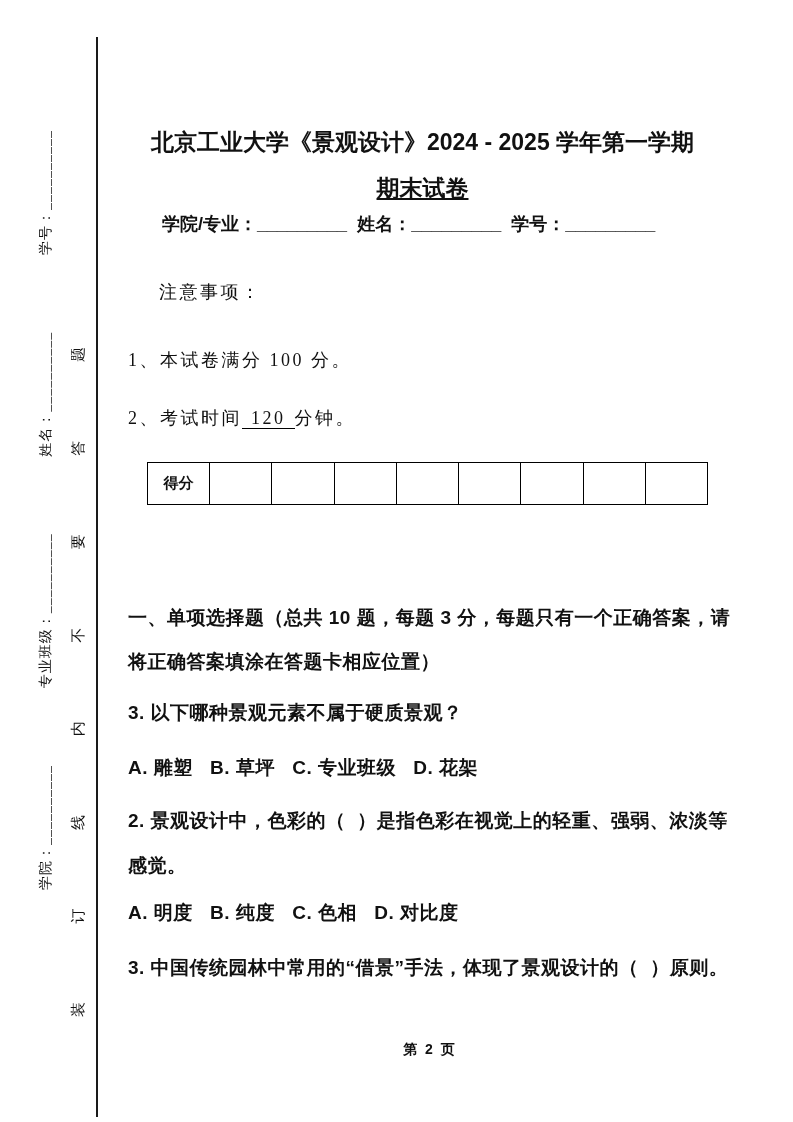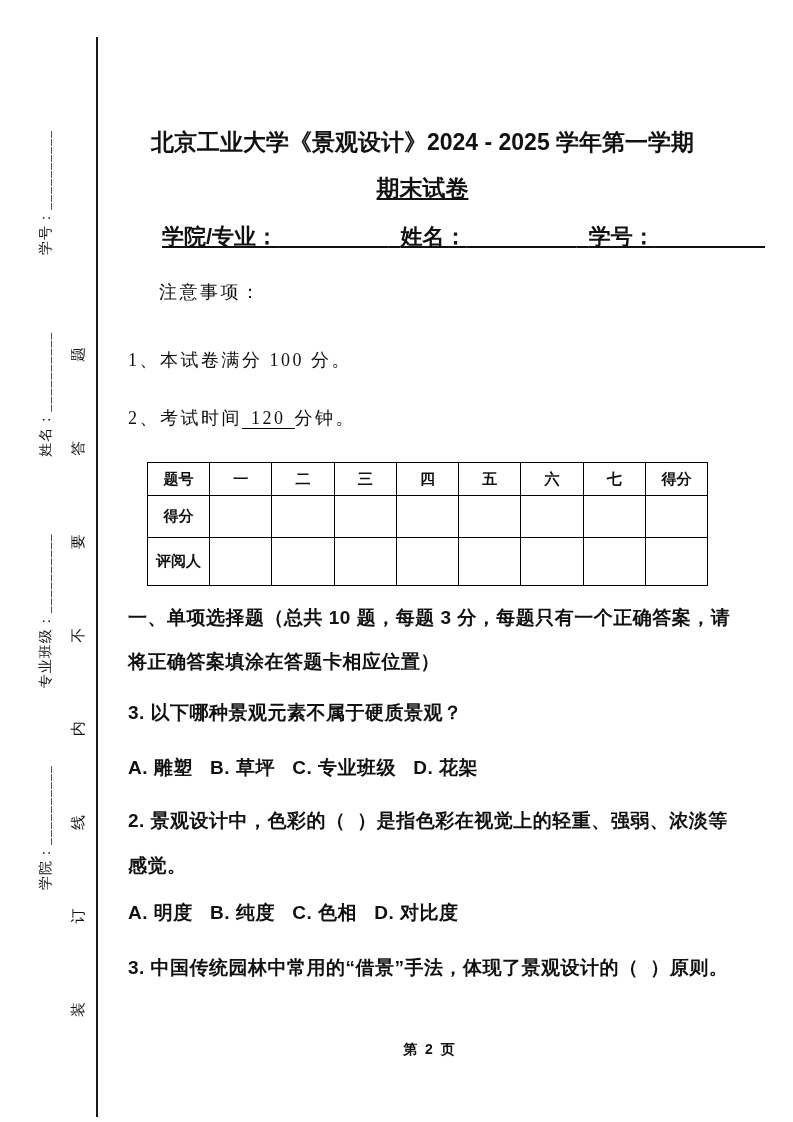--- a/index.html
+++ b/index.html
@@ -20,21 +20,21 @@
 
   .v-binding { width:670px; height:20px; left:-257px; top:672px;
                justify-content:space-between; font-size:15px;
                font-family:"Liberation Serif","DejaVu Serif",serif; }
 
   
   .title { left:130px; width:585px; text-align:center; font-size:23px; font-weight:700;
            line-height:1.25; white-space:nowrap; }
   .title2 { left:130px; width:585px; text-align:center; font-size:23px; font-weight:700; line-height:1.25; }
 
-  .fields-line { left:162px; top:222px; font-size:22px; font-weight:700; white-space:pre;text-decoration:underline; }
+  .fields-line { left:162px; top:212px; font-size:18px; font-weight:700; white-space:pre; }
   .fields-line .blank { font-weight:700; letter-spacing:0; }
 
   .serif-line { font-family:"Liberation Serif","DejaVu Serif",serif; font-size:18px;
                 letter-spacing:2.5px; line-height:1.25; white-space:pre; }
   .u120 { border-bottom:1.5px solid #000; padding:0 2px; }
 
   table.score { position:absolute; left:147px; top:462px; width:561px;
                 border-collapse:collapse; table-layout:fixed; }
   table.score td { border:1.5px solid #000; text-align:center; vertical-align:middle;
                    font-size:15px; font-weight:700; padding:0; }
@@ -74,44 +74,22 @@
 <div class="abs title2" style="top:174px;text-decoration:underline;">期末试卷</div>
 
 <div class="abs fields-line"><span>学院/专业：</span><span class="blank">_________</span><span>  </span><span>姓名：</span><span class="blank">_________</span><span>  </span><span>学号：</span><span class="blank">_________</span></div>
 
 <div class="abs serif-line" style="left:128px; top:281px;margin-left:31px;">注意事项：</div>
 <div class="abs serif-line" style="left:128px; top:349px;">1、本试卷满分 100 分。</div>
 <div class="abs serif-line" style="left:128px; top:407px;"><span>2、考试时间</span><span class="u120"> 120 </span><span>分钟。</span></div>
 
 <table class="score">
   <tbody>
-      <tr class="r-head">
-    <td>题号</td>
-    <td>一</td>
-    <td>二</td>
-    <td>三</td>
-    <td>四</td>
-    <td>五</td>
-    <td>六</td>
-    <td>七</td>
-    <td>得分</td>
-  </tr>
   <tr class="r-score">
     <td>得分</td>
-    <td></td>
-    <td></td>
-    <td></td>
-    <td></td>
-    <td></td>
-    <td></td>
-    <td></td>
-    <td></td>
-  </tr>
-  <tr class="r-grader">
-    <td>评阅人</td>
     <td></td>
     <td></td>
     <td></td>
     <td></td>
     <td></td>
     <td></td>
     <td></td>
     <td></td>
   </tr>
 </tbody>

